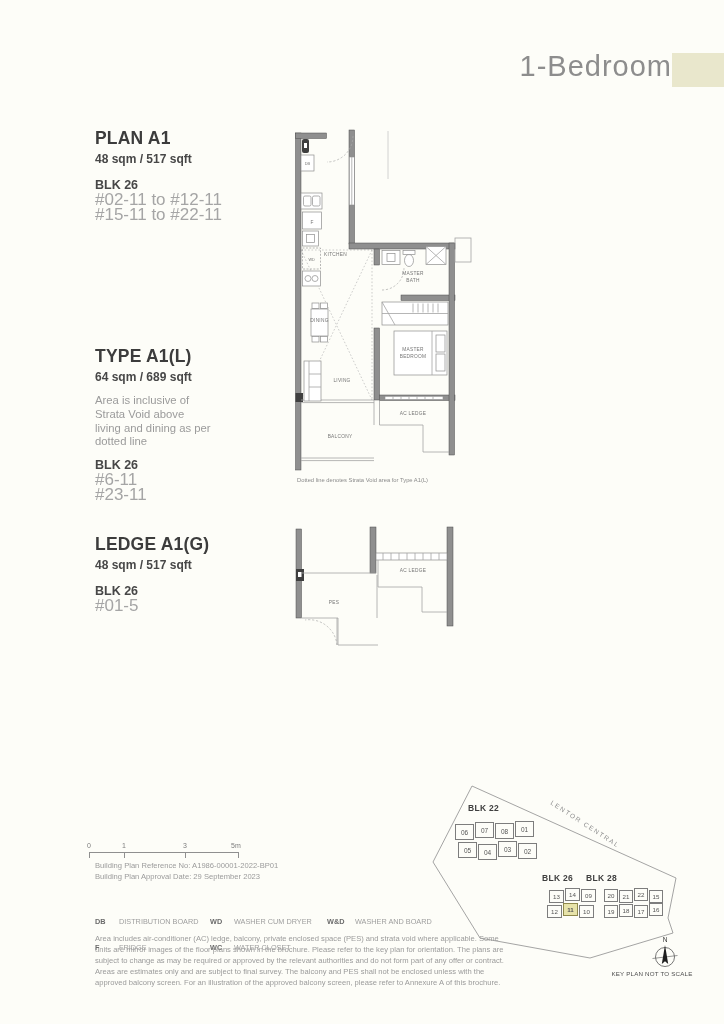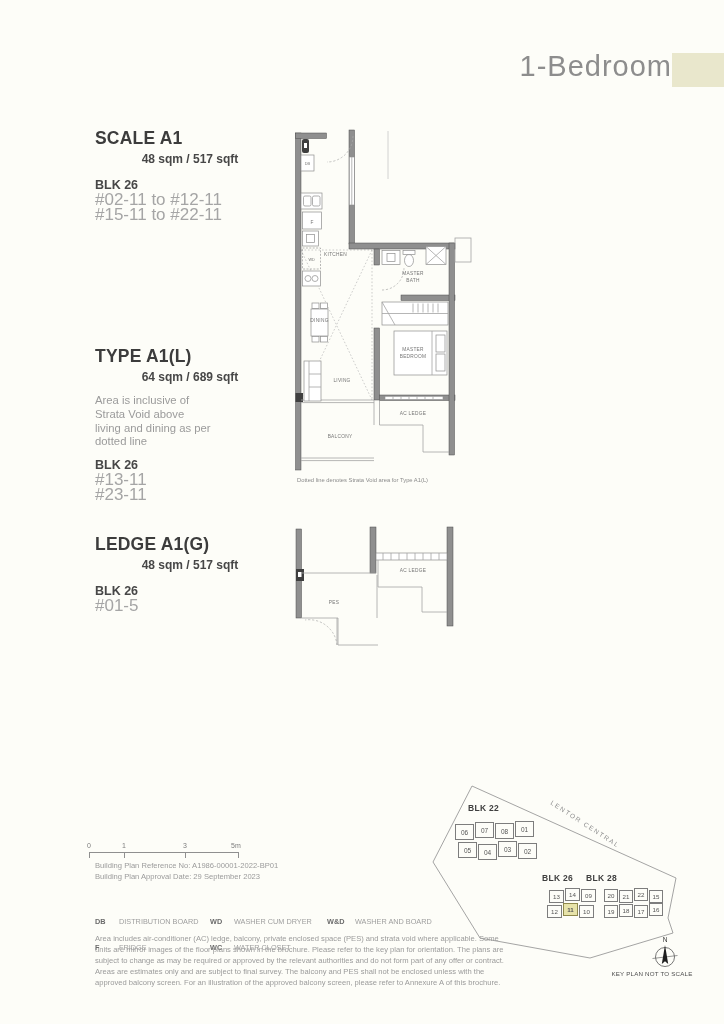--- a/index.html
+++ b/index.html
@@ -10,21 +10,21 @@
     font-family:"Liberation Sans", sans-serif;
   }
   
   .hd-title{ position:absolute; left:432px; top:50px; width:240px; text-align:right;
     font-size:29px; font-weight:400; color:#8d8d8d; letter-spacing:1px; }
   .hd-swatch{ position:absolute; left:672px; top:53px; width:52px; height:34px; background:#e9e7cc; }
 
   
   .type-block{ position:absolute; left:95px; width:190px; }
   .tb-name{ font-size:17.5px; font-weight:700; color:#3c3c3c; letter-spacing:.2px; }
-  .tb-area{ font-size:12px; font-weight:700; color:#474747; margin-top:3px;text-align:center; }
+  .tb-area{ font-size:12px; font-weight:700; color:#474747; margin-top:3px; }
   .tb-note{ font-size:11.3px; color:#9b9b9b; margin-top:10px; line-height:13.8px; width:118px; }
   .tb-blk{ font-size:12.5px; font-weight:700; color:#474747; margin-top:12px; }
   .tb-units div{ font-size:17px; color:#a5a5a5; line-height:14px; margin-top:1px; }
 
   
   .plan{ position:absolute; }
   .wall{ fill:#8f8f8f; stroke:#4e4e4e; stroke-width:.5; }
   .thin{ fill:none; stroke:#a3a3a3; stroke-width:.8; }
   .fix { fill:#ffffff; stroke:#8e8e8e; stroke-width:.7; }
   .fixd{ fill:none; stroke:#9a9a9a; stroke-width:.7; stroke-dasharray:2 1.4; }
@@ -67,36 +67,36 @@
 </style>
 </head>
 <body>
 
 <div class="page">
 
   <div class="hd-title">1-Bedroom</div>
   <div class="hd-swatch" style="background-color: rgb(233, 231, 204);"></div>
 
   <div class="type-block" style="top:128px">
-    <div class="tb-name">SCALE A1</div>
+    <div class="tb-name">PLAN A1</div>
     <div class="tb-area">48 sqm / 517 sqft</div>
     <div class="tb-blk">BLK 26</div>
     <div class="tb-units">
       <div>#02-11 to #12-11</div>
       <div>#15-11 to #22-11</div>
     </div>
   </div>
 
   <div class="type-block" style="top:346px">
     <div class="tb-name">TYPE A1(L)</div>
     <div class="tb-area">64 sqm / 689 sqft</div>
     <div class="tb-note">Area is inclusive of Strata Void above living and dining as per dotted line</div>
     <div class="tb-blk" style="margin-top:9px">BLK 26</div>
     <div class="tb-units">
-      <div>#13-11</div>
+      <div>#6-11</div>
       <div>#23-11</div>
     </div>
   </div>
 
   <div class="type-block" style="top:534px">
     <div class="tb-name">LEDGE A1(G)</div>
     <div class="tb-area">48 sqm / 517 sqft</div>
     <div class="tb-blk">BLK 26</div>
     <div class="tb-units">
       <div>#01-5</div>

